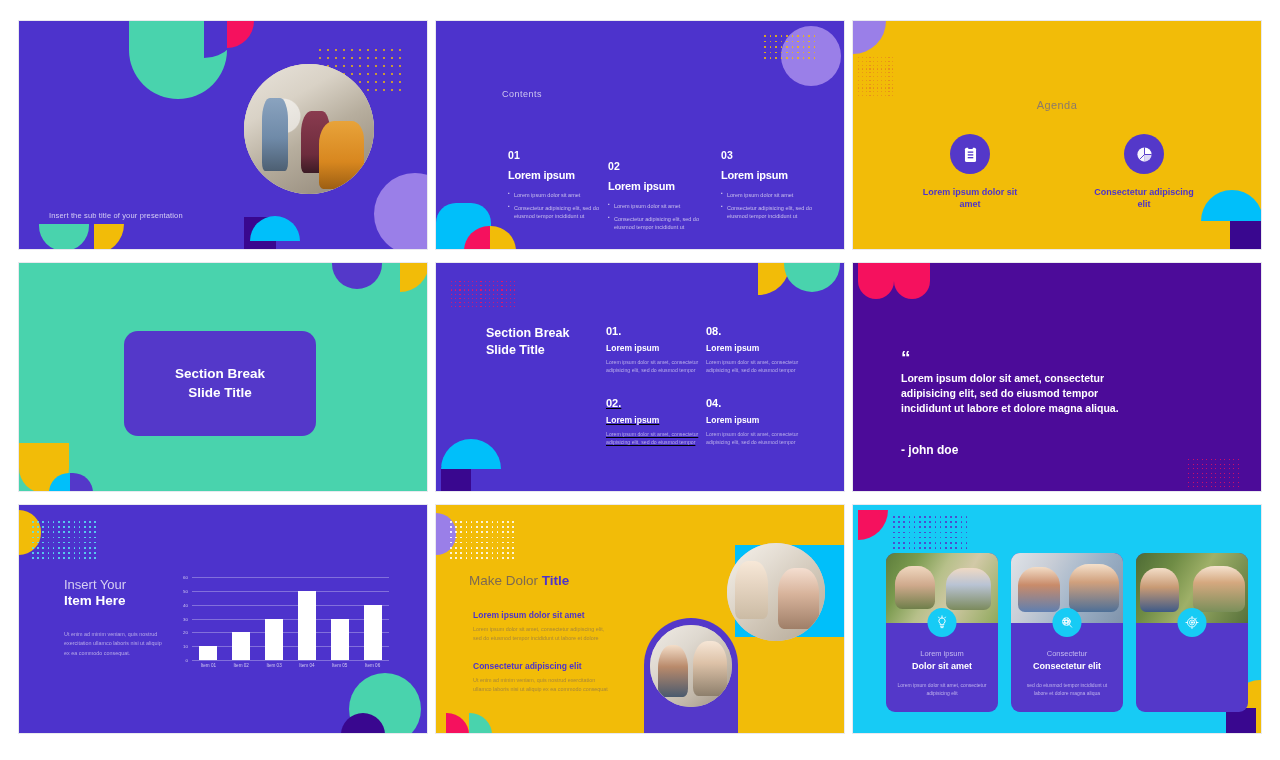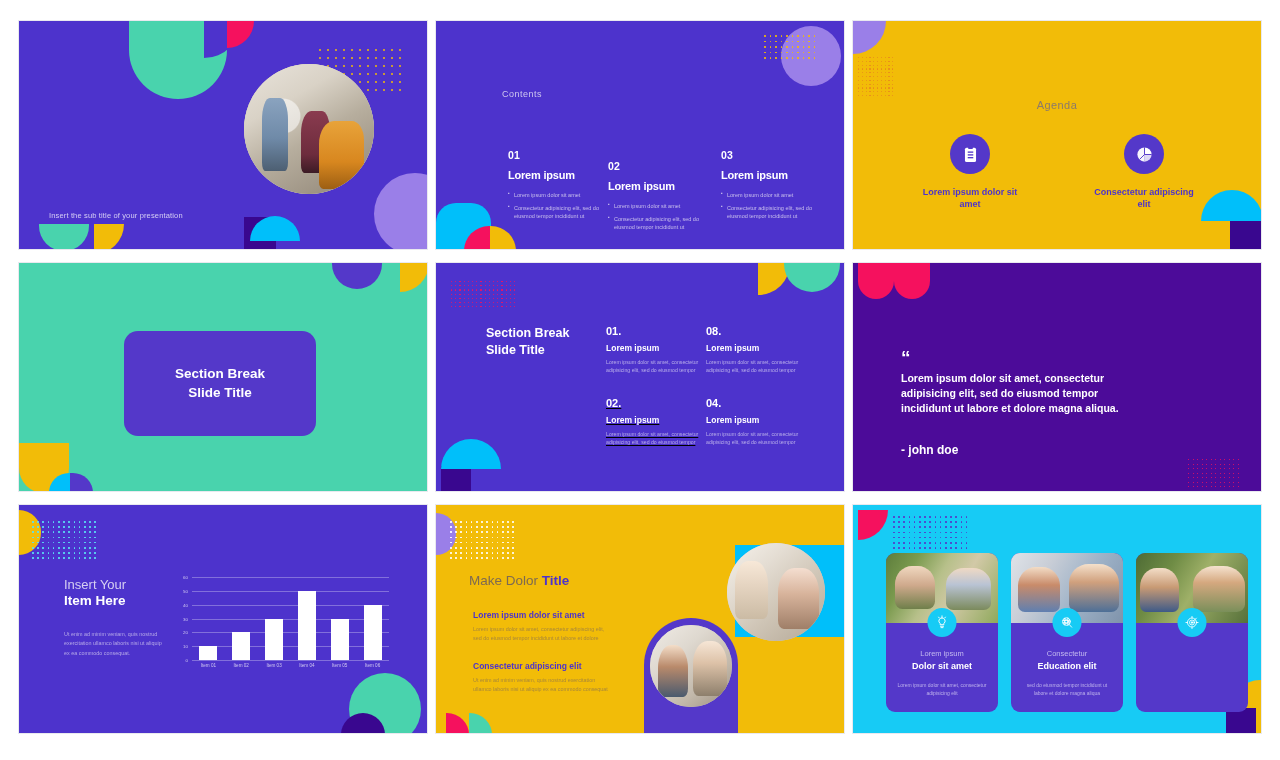--- a/index.html
+++ b/index.html
@@ -1257,21 +1257,21 @@
             <circle cx="11" cy="10.5" r="3"></circle>
             <line x1="5.2" y1="8.6" x2="16.8" y2="8.6"></line>
             <line x1="5.2" y1="12.6" x2="16.8" y2="12.6"></line>
             <line x1="8.6" y1="5" x2="8.6" y2="16"></line>
             <line x1="13.4" y1="5" x2="13.4" y2="16"></line>
             <line x1="15.4" y1="15" x2="19.5" y2="19.5"></line>
           </svg>
         </div>
         <div class="card-body">
           <div class="card-kicker">Consectetur</div>
-          <div class="card-title">Education elit</div>
+          <div class="card-title">Consectetur elit</div>
           <div class="card-text">sed do eiusmod tempor incididunt ut labore et dolore magna aliqua</div>
         </div>
       </div>
 
       <div class="card">
         <div class="card-img">
             <div class="ph img-kids-c" style="position:absolute;inset:0;"></div>
           </div>
         <div class="card-icon">
           <svg viewBox="0 0 24 24" fill="none" stroke="#fff" stroke-width="1.4" stroke-linecap="round">

